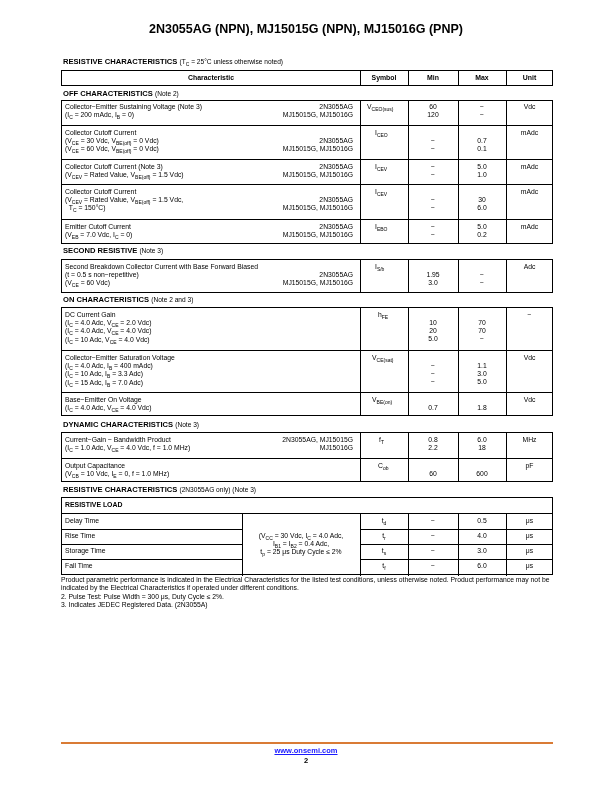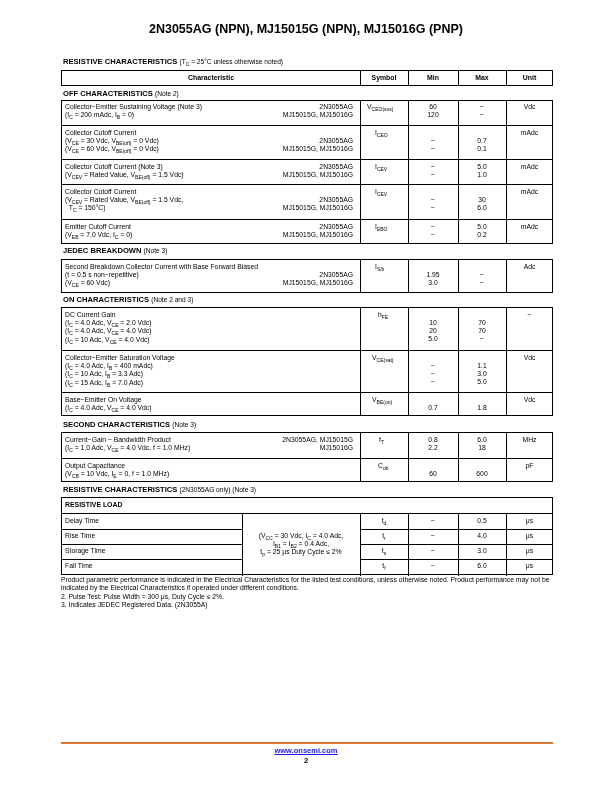--- a/index.html
+++ b/index.html
@@ -91,21 +91,21 @@
   <div class="row" style="top:118px;height:25px">
     <div class="t" style="left:3px;top:3px">Emitter Cutoff Current<br>(V<sub>EB</sub> = 7.0 Vdc, I<sub>C</sub> = 0)</div>
     <div class="t r" style="right:199px;top:3px">2N3055AG<br>MJ15015G, MJ15016G</div>
     <div class="t" style="left:313px;top:3px">I<sub>EBO</sub></div>
     <div class="t c" style="left:346px;width:50px;top:3px">−<br>−</div>
     <div class="t c" style="left:396px;width:48px;top:3px">5.0<br>0.2</div>
     <div class="t c" style="left:444px;width:47px;top:3px">mAdc</div>
   </div>
 </div>
 
-<div class="abs sect" style="top:246px;"><span>JEDEC BREAKDOWN</span> <span class="n">(Note 3)</span></div>
+<div class="abs sect" style="top:246px;"><span>SECOND RESISTIVE</span> <span class="n">(Note 3)</span></div>
 
 <div class="box" style="top:259px;height:34px;">
   <div class="vl" style="left:298px"></div>
     <div class="vl" style="left:346px"></div>
     <div class="vl" style="left:396px"></div>
     <div class="vl" style="left:444px"></div>
   <div class="t" style="left:3px;top:3px">Second Breakdown Collector Current with Base Forward Biased<br>(t = 0.5 s non−repetitive)<br>(V<sub>CE</sub> = 60 Vdc)</div>
   <div class="t r" style="right:199px;top:11px">2N3055AG<br>MJ15015G, MJ15016G</div>
   <div class="t" style="left:313px;top:3px">I<sub>S/b</sub></div>
   <div class="t c" style="left:346px;width:50px;top:11px">1.95<br>3.0</div>
@@ -136,21 +136,21 @@
   </div>
   <div class="row" style="top:84px;height:24px">
     <div class="t" style="left:3px;top:3px">Base−Emitter On Voltage<br>(I<sub>C</sub> = 4.0 Adc, V<sub>CE</sub> = 4.0 Vdc)</div>
     <div class="t" style="left:310px;top:3px">V<sub>BE(on)</sub></div>
     <div class="t c" style="left:346px;width:50px;top:11px">0.7</div>
     <div class="t c" style="left:396px;width:48px;top:11px">1.8</div>
     <div class="t c" style="left:444px;width:47px;top:3px">Vdc</div>
   </div>
 </div>
 
-<div class="abs sect" style="top:420px;"><span>SECOND CHARACTERISTICS</span> <span class="n">(Note 3)</span></div>
+<div class="abs sect" style="top:420px;"><span>DYNAMIC CHARACTERISTICS</span> <span class="n">(Note 3)</span></div>
 
 <div class="box" style="top:432px;height:50px;">
   <div class="vl" style="left:298px"></div>
     <div class="vl" style="left:346px"></div>
     <div class="vl" style="left:396px"></div>
     <div class="vl" style="left:444px"></div>
   <div class="row first" style="top:0;height:25px">
     <div class="t" style="left:3px;top:3px">Current−Gain − Bandwidth Product<br>(I<sub>C</sub> = 1.0 Adc, V<sub>CE</sub> = 4.0 Vdc, f = 1.0 MHz)</div>
     <div class="t r" style="right:199px;top:3px">2N3055AG, MJ15015G<br>MJ15016G</div>
     <div class="t" style="left:317px;top:3px">f<sub>T</sub></div>

